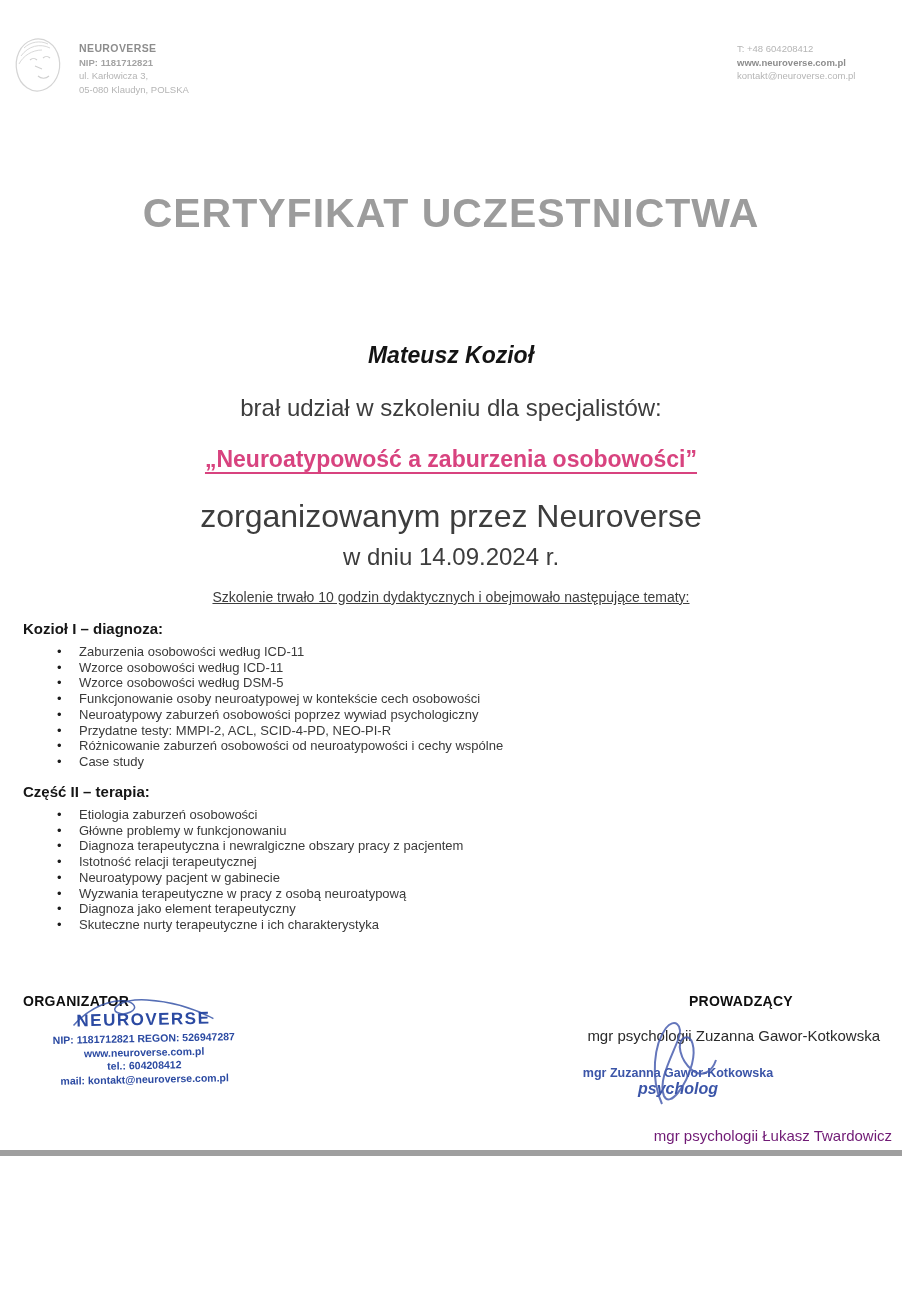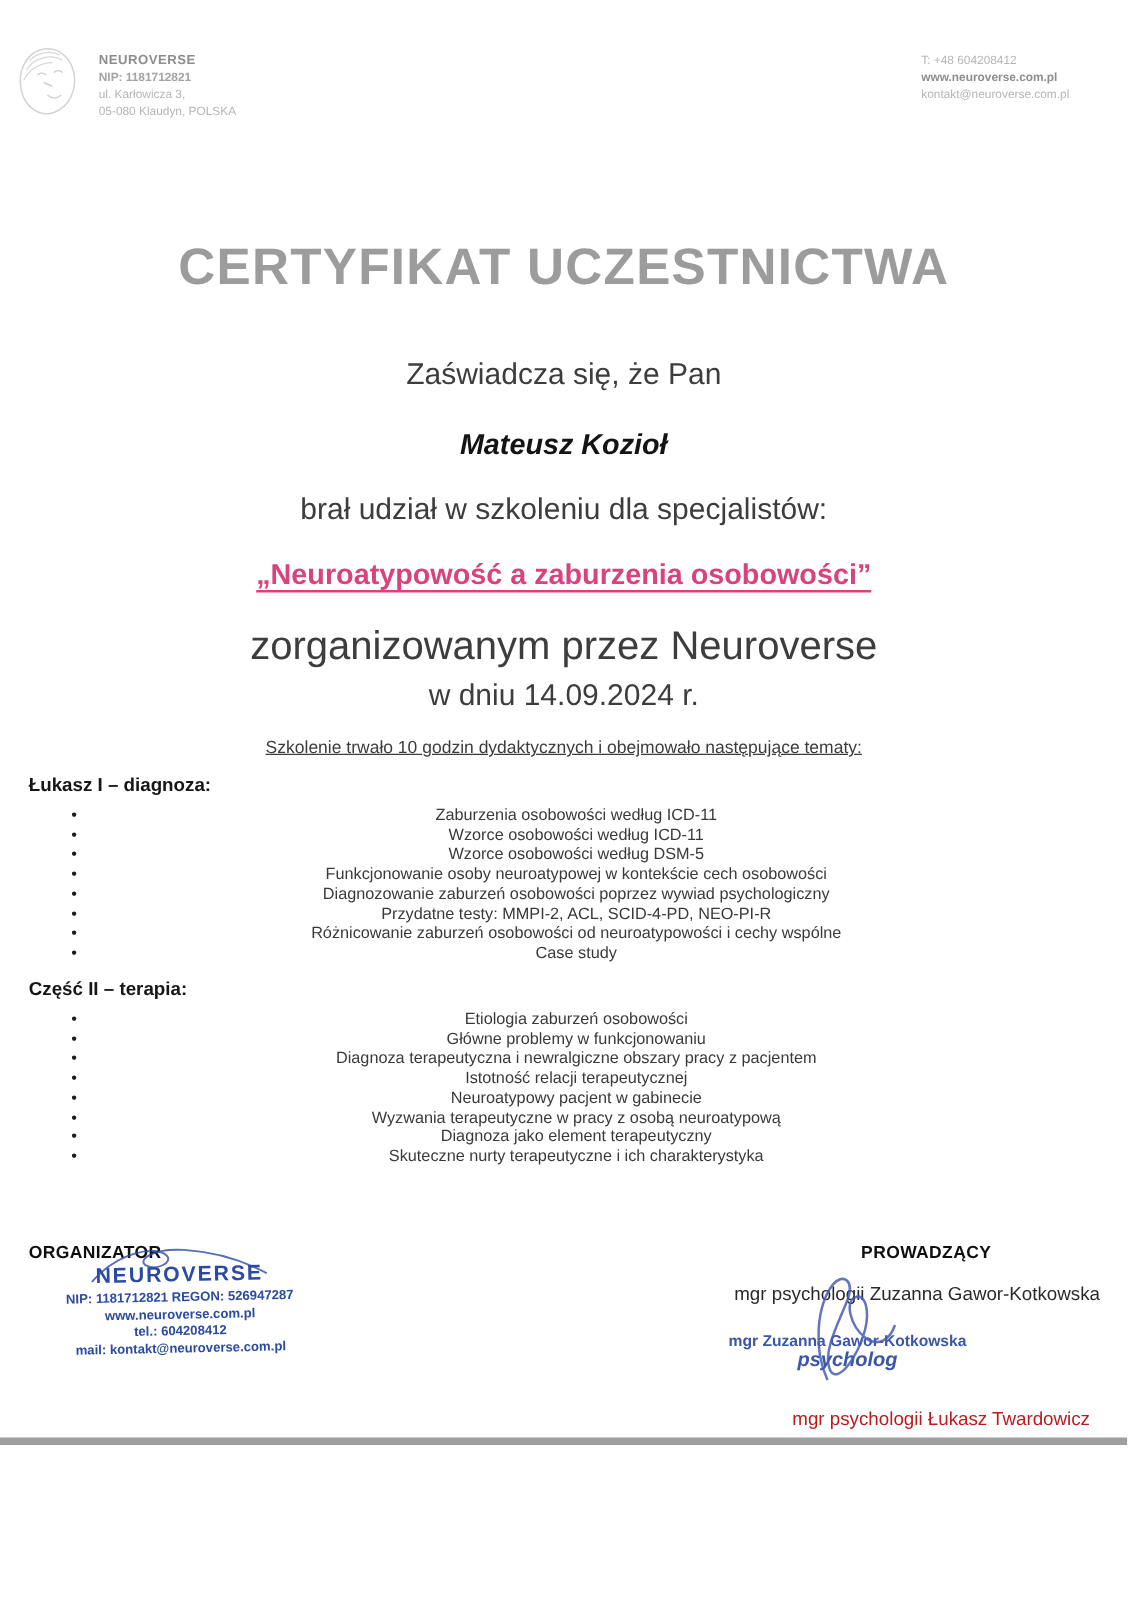--- a/index.html
+++ b/index.html
@@ -24,31 +24,31 @@
   .l-course .u{text-decoration:underline;text-decoration-thickness:2px;text-underline-offset:5px;}
   .l-org{top:498px;font-size:32px;color:#3d3d3d;}
   .l-date{top:543px;font-size:24px;color:#3d3d3d;}
   .l-summary{top:589px;font-size:14px;color:#3c3c3c;text-decoration:underline;}
   
   .section{position:absolute;left:23px;width:820px;}
   .sec1{top:620px;}
   .sec2{top:783px;}
   .sec-heading{font-size:15px;font-weight:bold;color:#161616;margin:0 0 7px 0;}
   ul.topics{margin:0;padding:0;list-style:none;}
-  ul.topics li{position:relative;font-size:13px;line-height:15.7px;color:#3a3a3a;padding-left:56px;text-align:center;}
+  ul.topics li{position:relative;font-size:13px;line-height:15.7px;color:#3a3a3a;padding-left:56px;}
   ul.topics li::before{content:"•";position:absolute;left:34px;top:0;color:#1c1c1c;}
   
   .organizer-label{position:absolute;left:23px;top:993px;font-size:14px;font-weight:bold;color:#0f0f0f;letter-spacing:.3px;}
   .presenter-label{position:absolute;right:109px;top:993px;font-size:14px;font-weight:bold;color:#0f0f0f;letter-spacing:.3px;}
   .org-stamp{position:absolute;left:30px;top:1010px;width:228px;text-align:center;color:#2b4aa2;transform:rotate(-1.2deg);}
   .org-stamp-name{position:relative;font-size:17px;font-weight:bold;letter-spacing:1.5px;}
   .org-swoosh{position:absolute;left:26px;top:-16px;pointer-events:none;}
   .org-stamp-lines{font-size:10.5px;font-weight:bold;line-height:13.5px;margin-top:2px;}
   .presenter1{position:absolute;right:22px;top:1027px;font-size:15px;color:#2a2a2a;}
-  .presenter2{position:absolute;right:30px;top:1127px;font-size:15px;color:#b91c1c;}
+  .presenter2{position:absolute;right:10px;top:1127px;font-size:15px;color:#701a75;}
   .zg-stamp{position:absolute;right:118px;top:1066px;width:212px;text-align:center;color:#3b55a8;}
   .zg-name{font-size:12.5px;font-weight:bold;}
   .zg-role{font-size:16px;font-weight:bold;font-style:italic;}
   .zg-scribble{position:absolute;left:28px;top:-50px;pointer-events:none;opacity:.85;}
   .lt-signature{position:absolute;right:62px;top:1160px;}
   .bottom-bar{position:absolute;left:0;right:0;bottom:0;height:6px;background:#9f9f9f;}
 </style>
 </head>
 <body>
 
@@ -67,36 +67,35 @@
     <div>ul. Karłowicza 3,</div>
     <div>05-080 Klaudyn, POLSKA</div>
   </div>
   <div class="hdr-right">
     <div>T: +48 604208412</div>
     <div class="hdr-web">www.neuroverse.com.pl</div>
     <div>kontakt@neuroverse.com.pl</div>
   </div>
 
   <div class="center-line title">CERTYFIKAT UCZESTNICTWA</div>
-  <div class="center-line l-intro">Zaświadcza się, że Pan</div>
   <div class="center-line l-name">Mateusz Kozioł</div>
   <div class="center-line l-statement">brał udział w szkoleniu dla specjalistów:</div>
   <div class="center-line l-course"><span class="u">„Neuroatypowość a zaburzenia osobowości”</span></div>
   <div class="center-line l-org">zorganizowanym przez Neuroverse</div>
   <div class="center-line l-date">w dniu 14.09.2024 r.</div>
   <div class="center-line l-summary">Szkolenie trwało 10 godzin dydaktycznych i obejmowało następujące tematy:</div>
 
   <div class="section sec1">
-    <div class="sec-heading">Łukasz I – diagnoza:</div>
+    <div class="sec-heading">Kozioł I – diagnoza:</div>
     <ul class="topics">
       <li>Zaburzenia osobowości według ICD-11</li>
       <li>Wzorce osobowości według ICD-11</li>
       <li>Wzorce osobowości według DSM-5</li>
       <li>Funkcjonowanie osoby neuroatypowej w kontekście cech osobowości</li>
-      <li>Diagnozowanie zaburzeń osobowości poprzez wywiad psychologiczny</li>
+      <li>Neuroatypowy zaburzeń osobowości poprzez wywiad psychologiczny</li>
       <li>Przydatne testy: MMPI-2, ACL, SCID-4-PD, NEO-PI-R</li>
       <li>Różnicowanie zaburzeń osobowości od neuroatypowości i cechy wspólne</li>
       <li>Case study</li>
     </ul>
   </div>
 
   <div class="section sec2">
     <div class="sec-heading">Część II – terapia:</div>
     <ul class="topics">
       <li>Etiologia zaburzeń osobowości</li>

